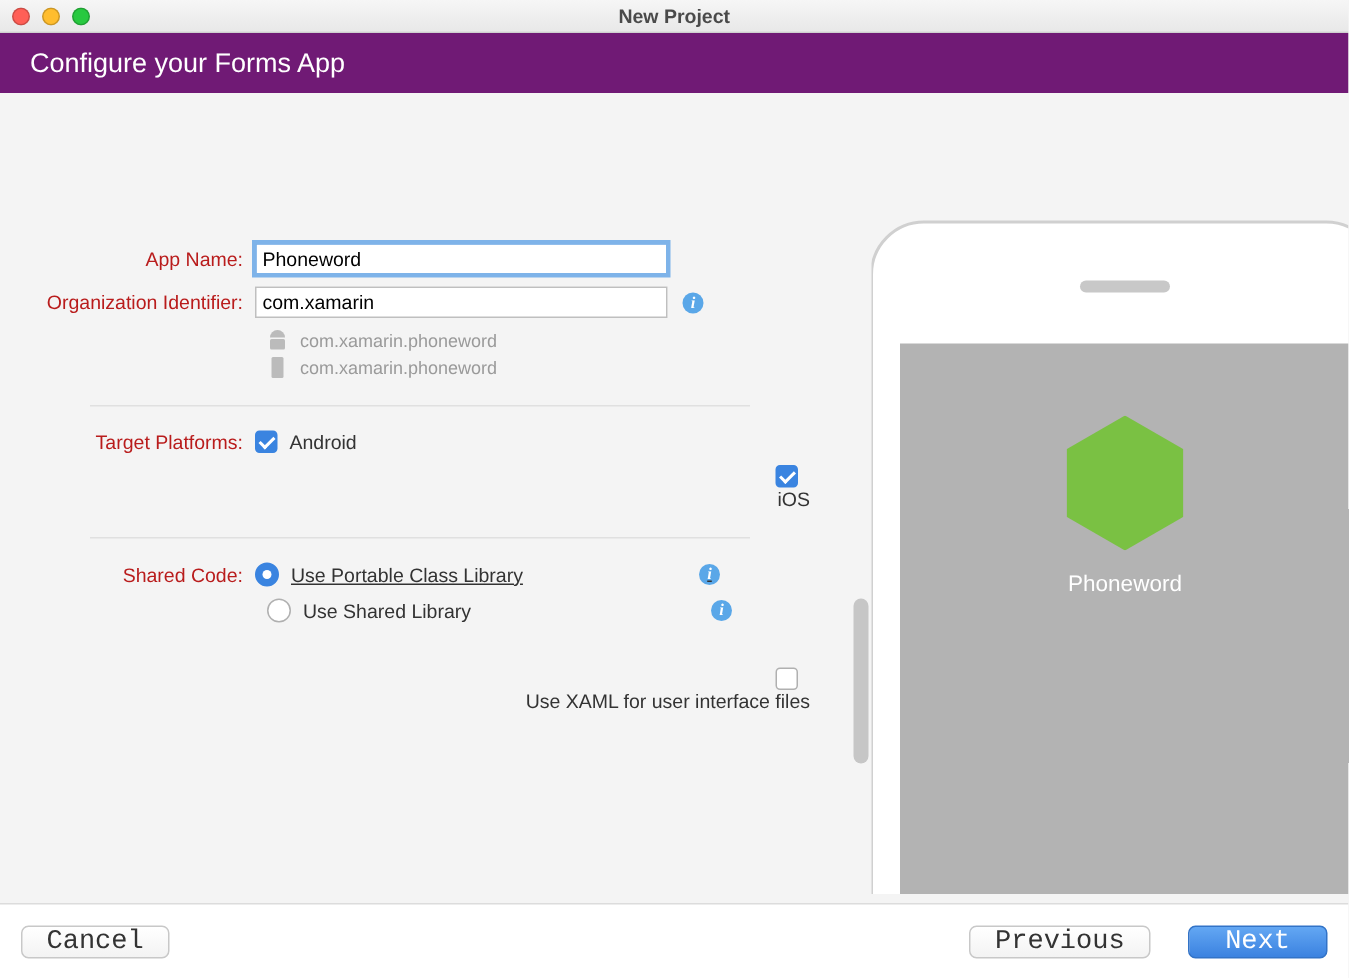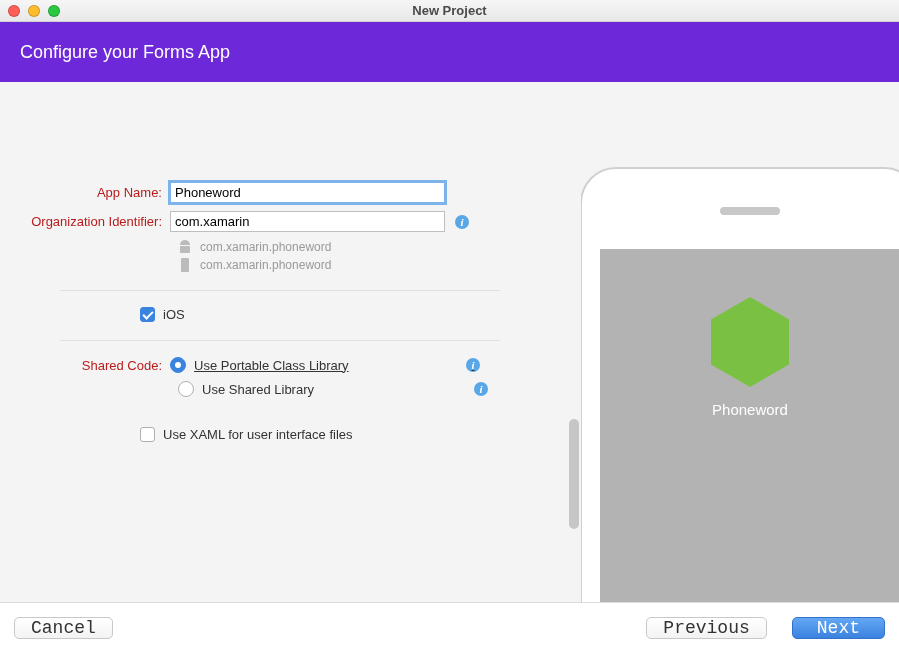--- a/index.html
+++ b/index.html
@@ -37,22 +37,22 @@
     .tl-green { background: #28c940; }
     .titlebar-title {
       position: absolute;
       left: 0; right: 0;
       text-align: center;
       font-size: 13px;
       color: #4a4a4a;
     }
     
     .header {
-      height: 60px;
-      background: #6d28d9;
+      height: 40px;
+      background: #701a75;
       color: #fff;
       display: flex;
       align-items: center;
       padding-left: 20px;
       font-size: 18px;
       font-weight: 300;
     }
     
     .main {
       position: relative;
@@ -155,20 +155,21 @@
       width: 4px; height: 8px;
       border: solid #fff;
       border-width: 0 2px 2px 0;
       transform: rotate(45deg);
     }
     .checkbox-line {
       display: flex;
       align-items: flex-end;
       margin-left: 110px;
       margin-bottom: 8px;
+      flex-direction: column;
     }
     
     .rad {
       appearance: none;
       width: 16px; height: 16px;
       border: 1px solid #b0b0b0;
       border-radius: 50%;
       background: #fff;
       margin-right: 8px;
       position: relative;
@@ -355,20 +356,27 @@
     </div>
     <div class="hint-row">
       <span class="hint-icon">
           <span class="phone-mini"></span>
         </span>
       <span>com.xamarin.phoneword</span>
     </div>
 
     <hr class="sep">
 
+    <div class="form-row">
+      <div class="form-label">Target Platforms:</div>
+      <div class="form-field">
+        <input type="checkbox" class="chk" checked="" style="">
+        <span>Android</span>
+      </div>
+    </div>
     <div class="checkbox-line">
       <input type="checkbox" class="chk" checked="" style="">
       <span>iOS</span>
     </div>
 
     <hr class="sep">
 
     <div class="form-row">
       <div class="form-label">Shared Code:</div>
       <div class="form-field" style="justify-content:space-between;width:310px;flex:0 0 310px;text-decoration:underline;">

